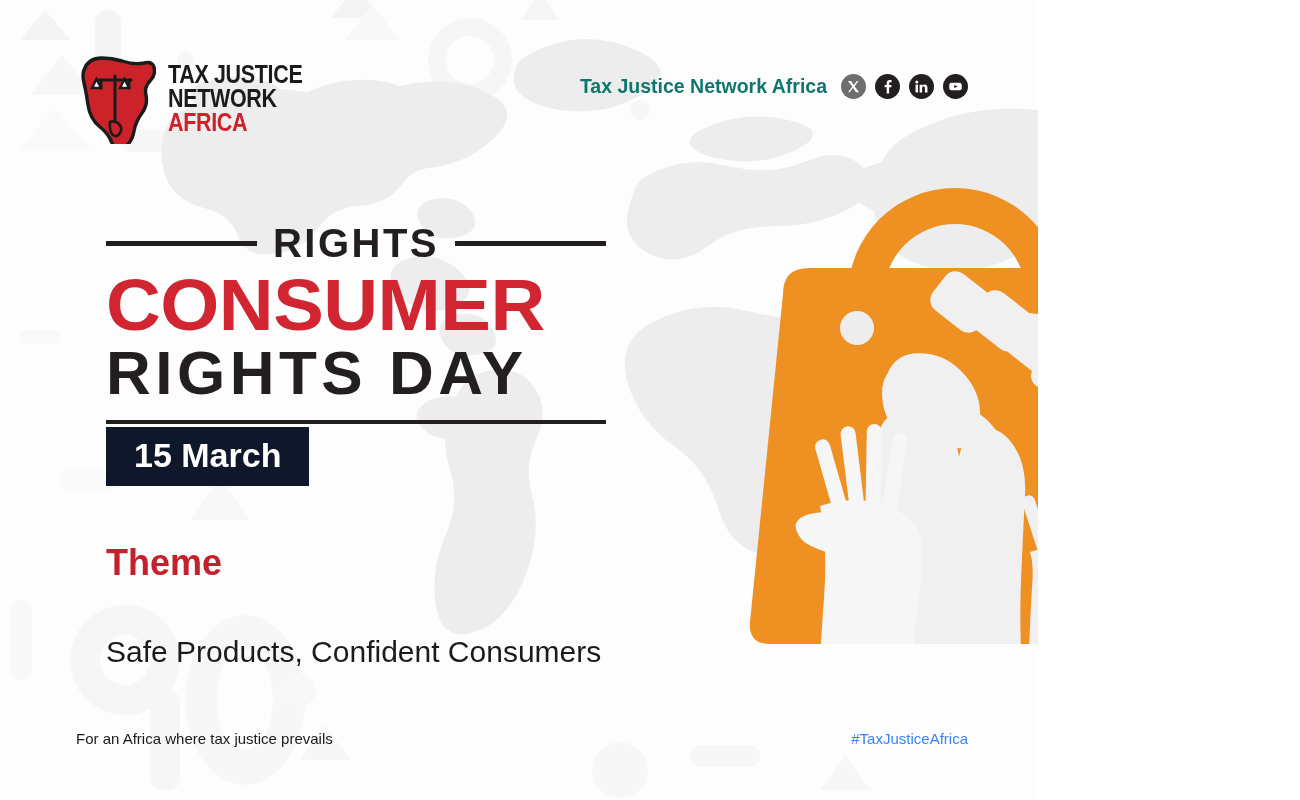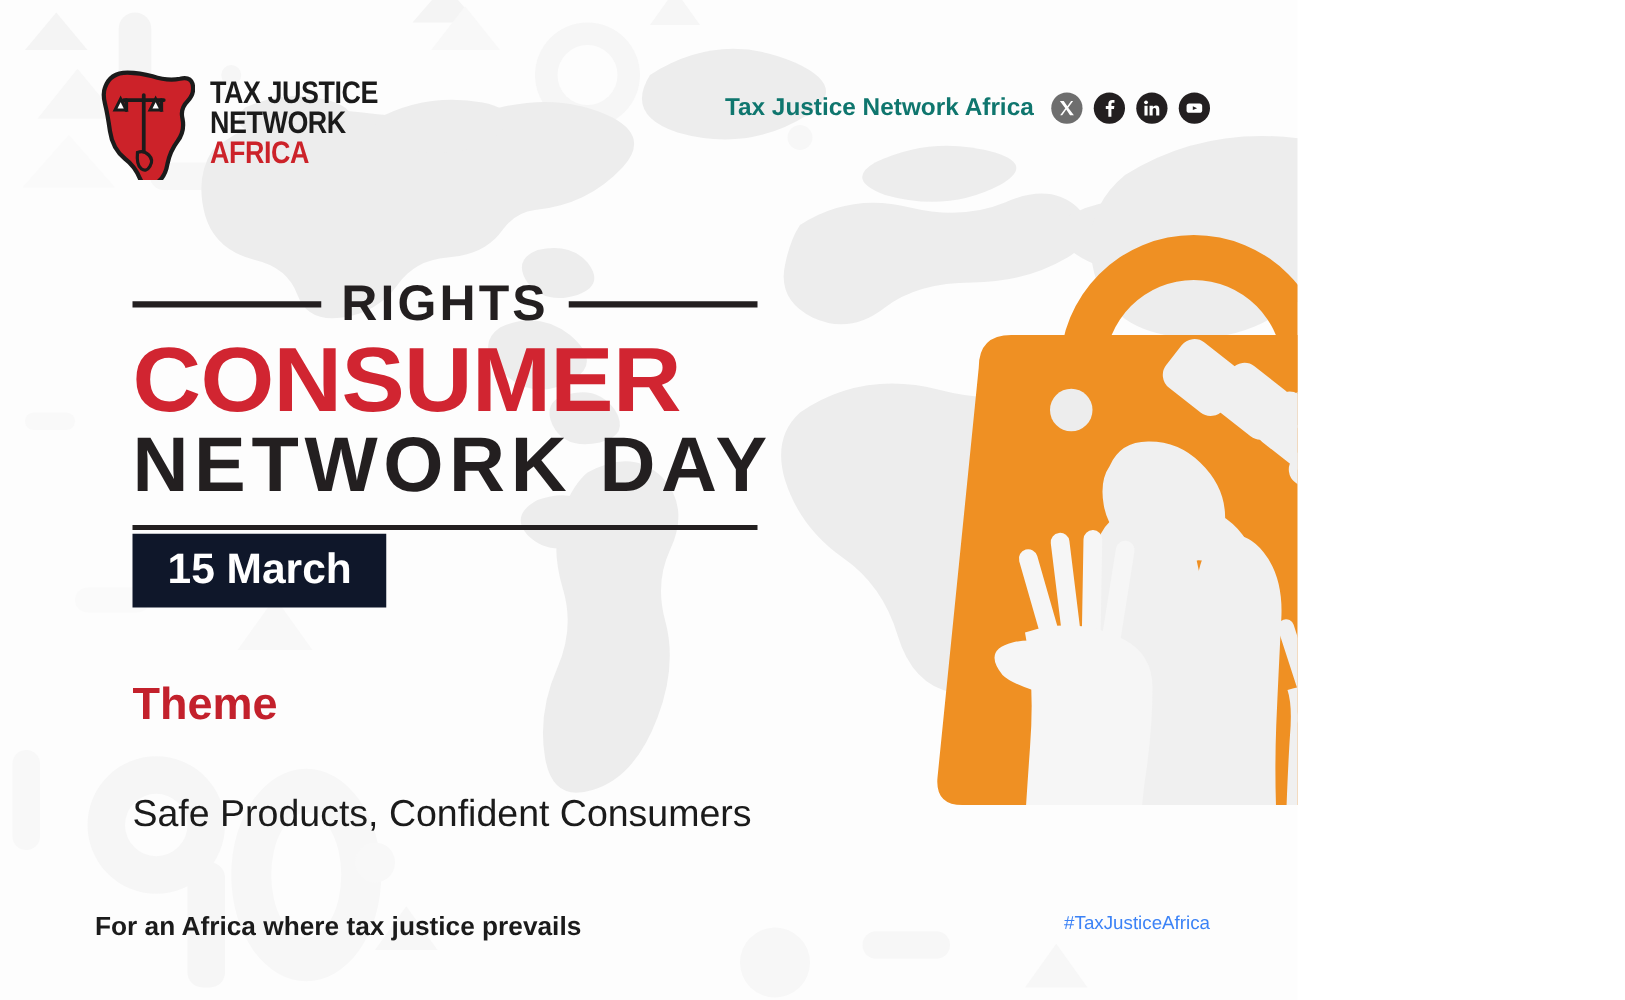--- a/index.html
+++ b/index.html
@@ -171,23 +171,22 @@
     color: #1b1b1b;
     white-space: nowrap;
     margin-top: 40px;
   }
 
   
   .tagline {
     position: absolute;
     left: 76px;
     top: 730px;
-    font-size: 21px;
+    font-size: 15px;
     color: #1b1b1b;
-    font-weight: bold;
   }
   .hashtag {
     position: absolute;
     right: 70px;
     top: 730px;
     font-size: 15px;
     color: #3b82f6;
   }
 
   
@@ -363,21 +362,21 @@
     </a>
   </div>
 
   <div class="headline">
     <div class="world-row">
       <div class="rule"></div>
       <div class="world-text">RIGHTS</div>
       <div class="rule"></div>
     </div>
     <div class="consumer-text">CONSUMER</div>
-    <div class="rights-text">NETWORK DAY</div>
+    <div class="rights-text">RIGHTS DAY</div>
   </div>
   <div class="under-rule"></div>
   <div class="date-badge">15 March</div>
 
   <div class="theme-label">Theme</div>
   <div class="theme-text">Safe Products, Confident Consumers</div>
 
   <div class="tagline">For an Africa where tax justice prevails</div>
   <div class="hashtag">#TaxJusticeAfrica</div>
 

